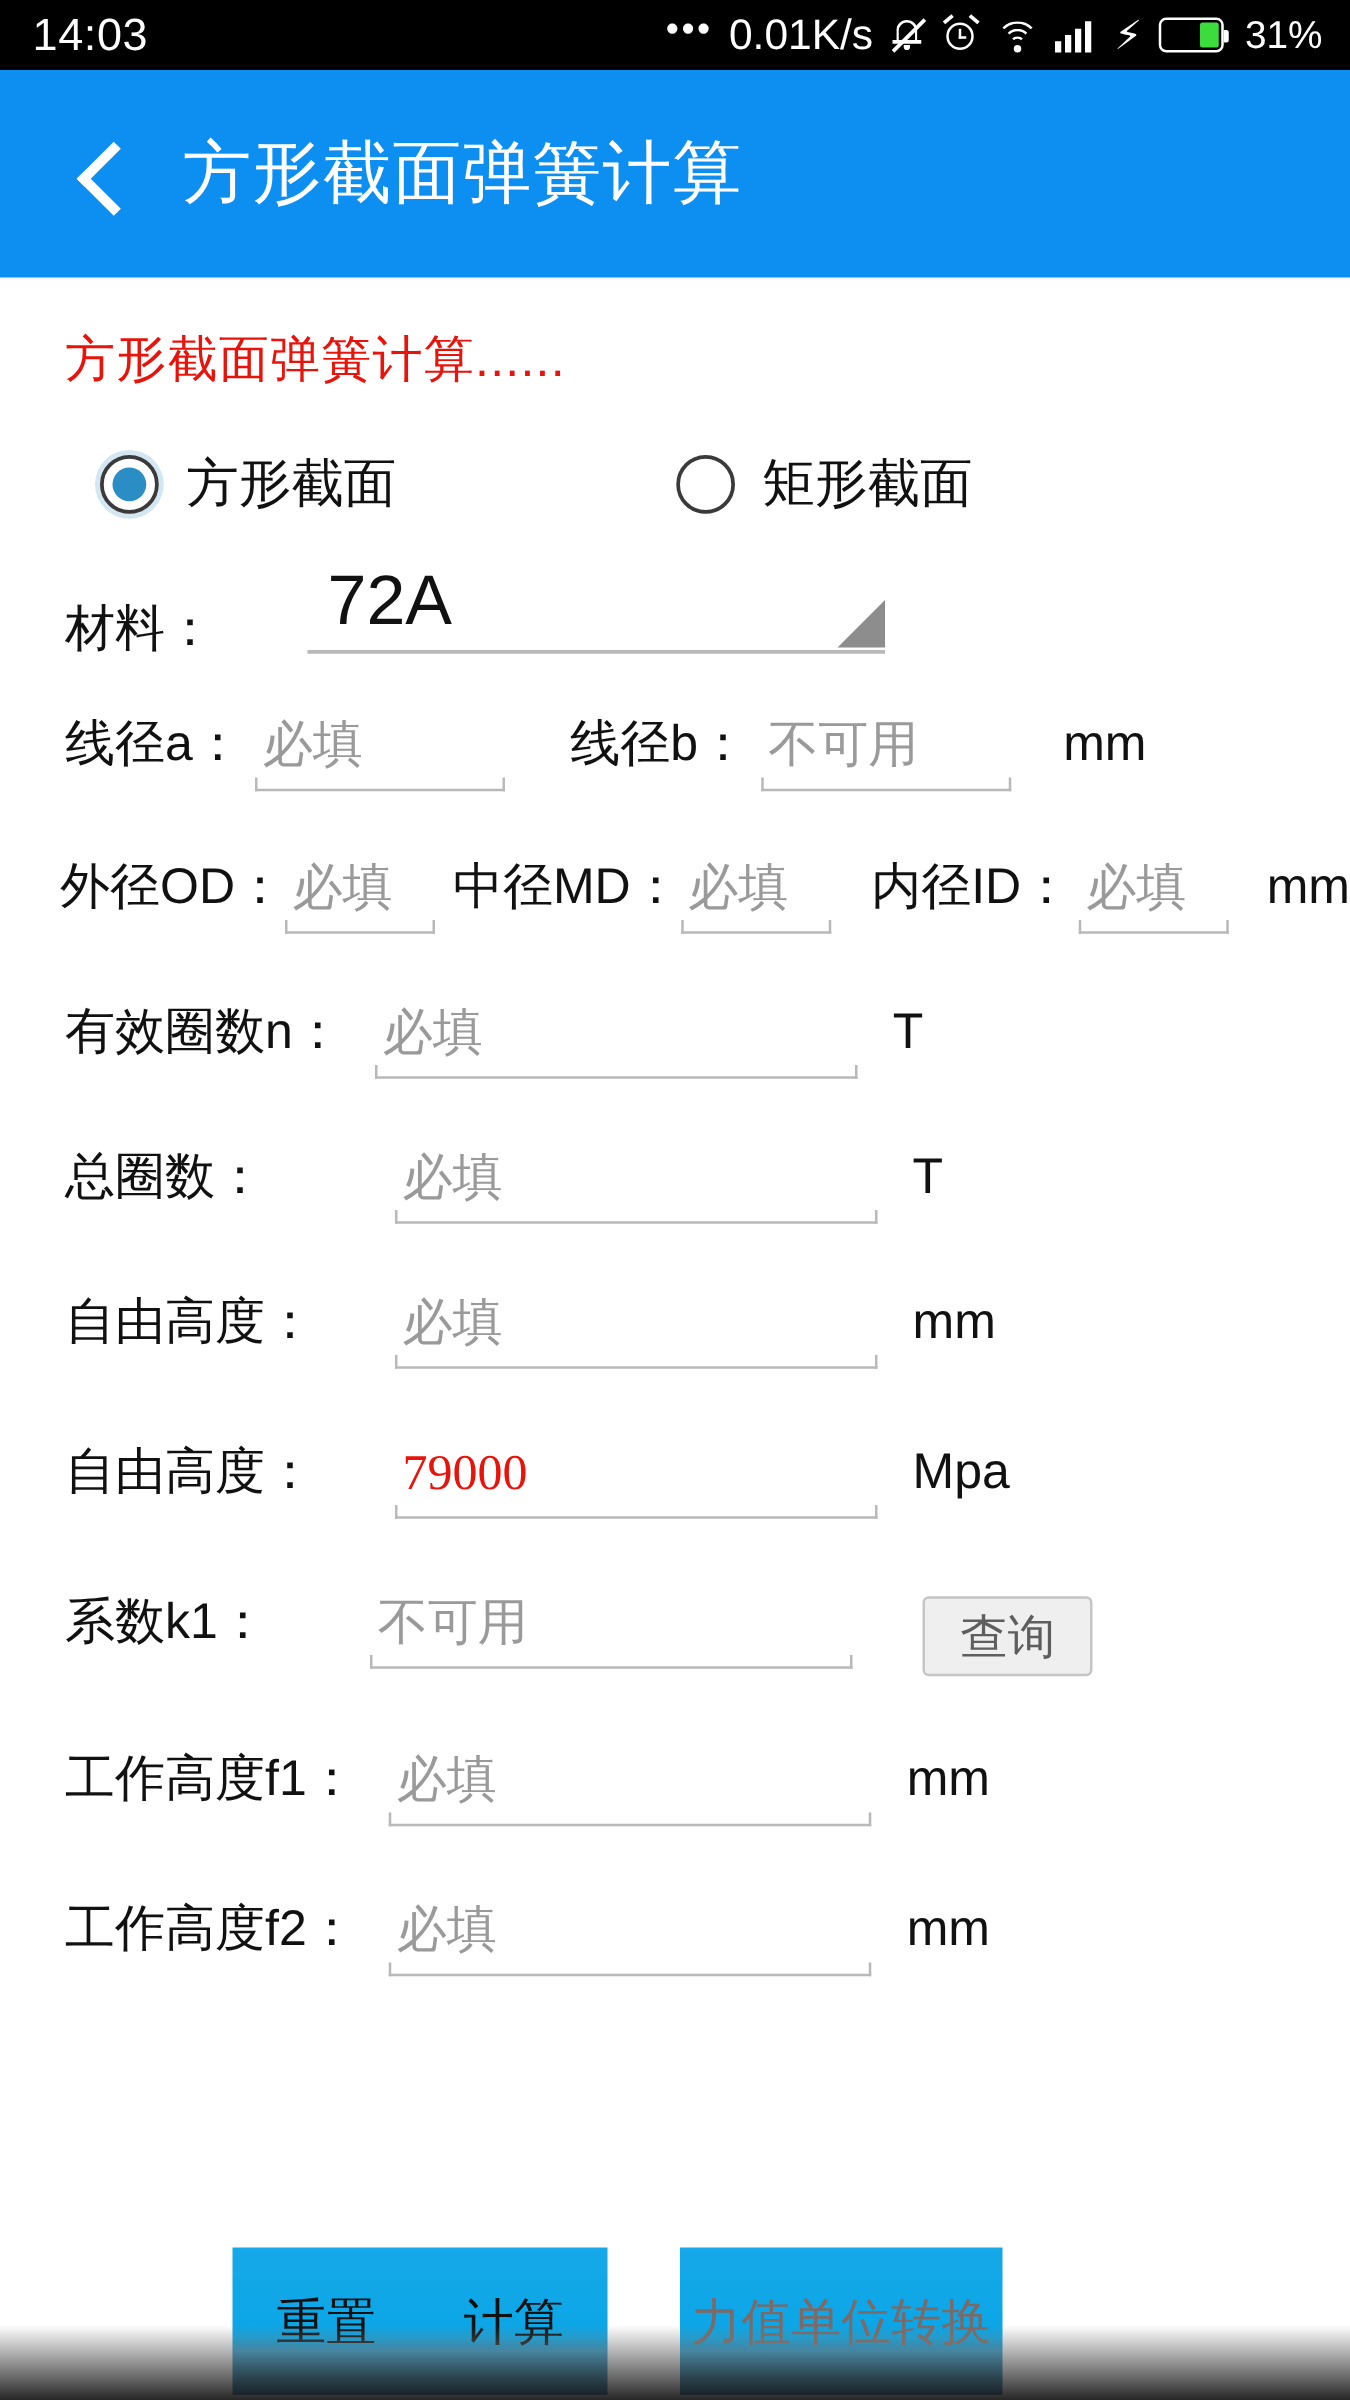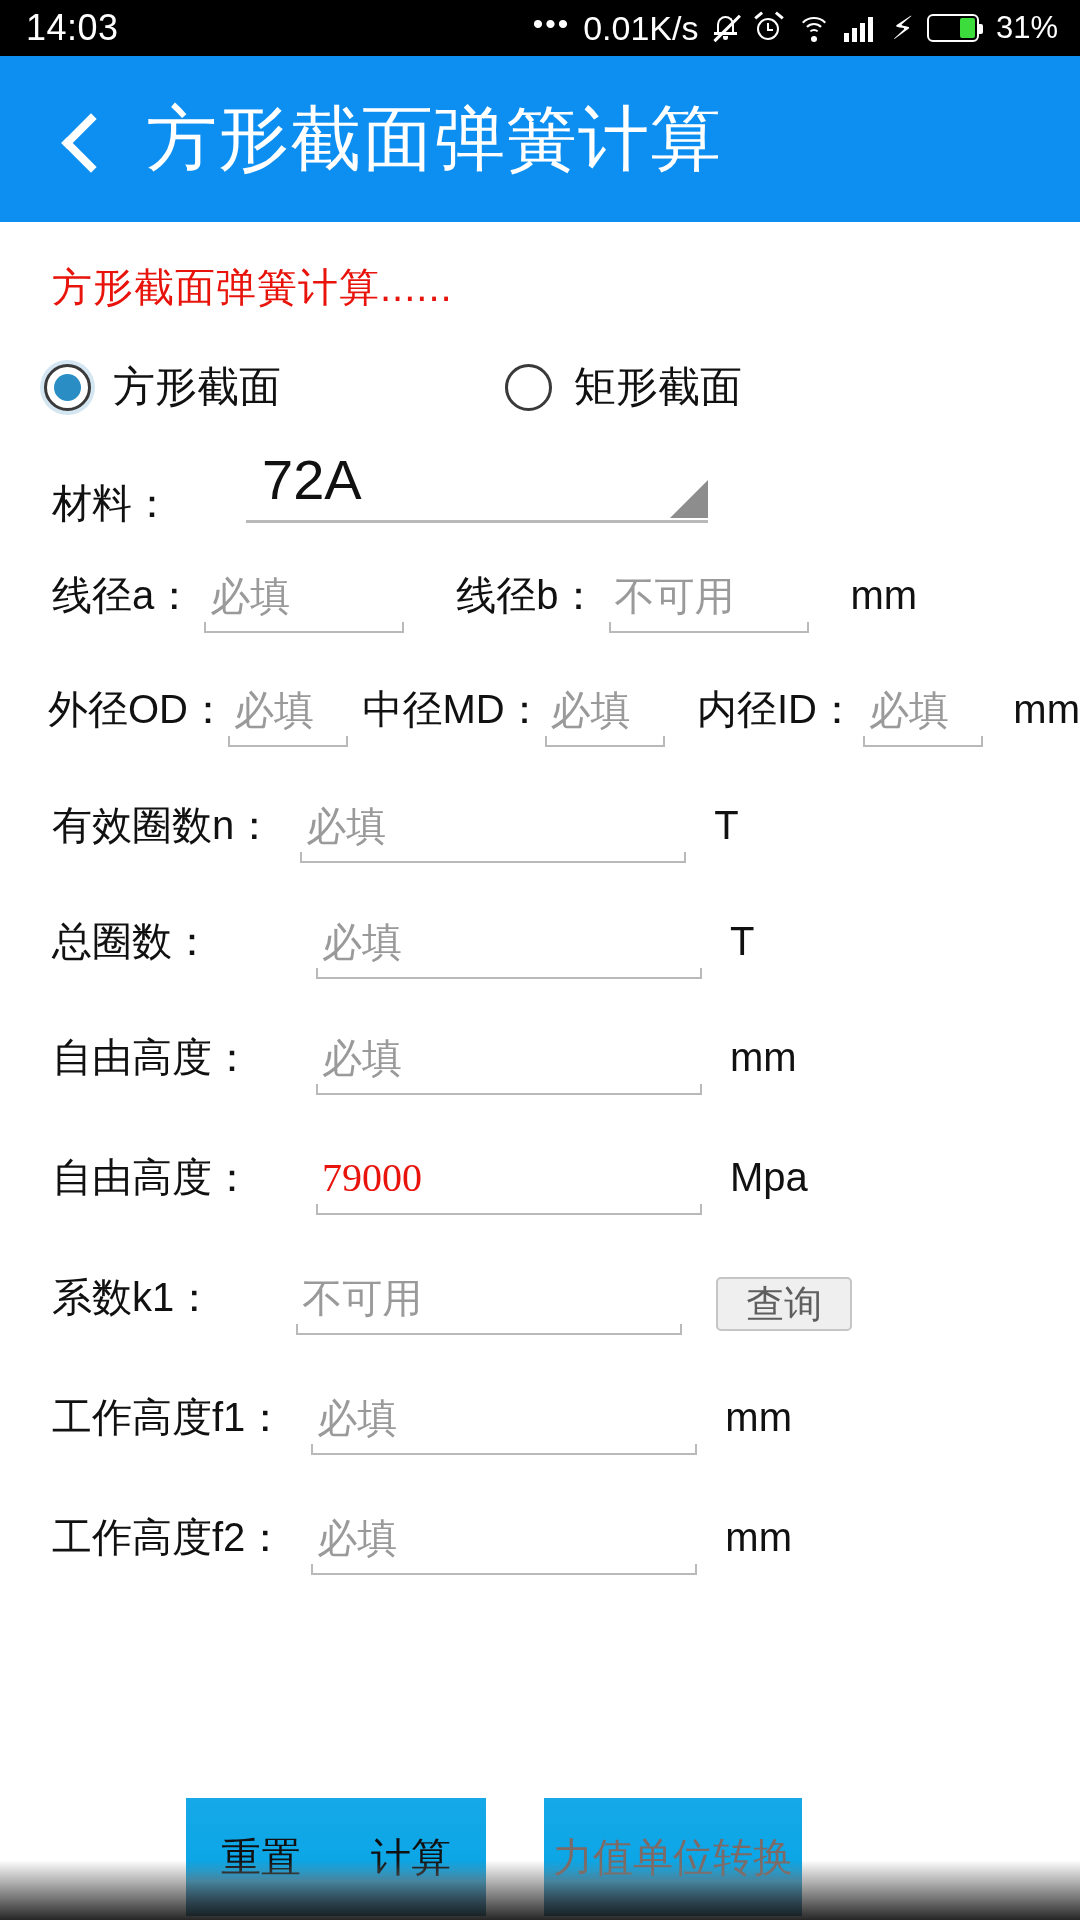--- a/index.html
+++ b/index.html
@@ -92,29 +92,29 @@
   .back-chevron {
     width:42px; height:42px; margin-left:60px; margin-right:44px;
     position:relative;
   }
   .back-chevron::before {
     content:""; position:absolute; left:10px; top:4px;
     width:34px; height:34px;
     border-left:8px solid #fff; border-bottom:8px solid #fff;
     transform:rotate(45deg);
   }
-  .title-text { color:#fff; font-size:71px; letter-spacing:1px; }
+  .title-text { color:#fff; font-size:55px; letter-spacing:1px; }
 
   
   .content { position:absolute; left:0; top:222px; width:1080px; height:1698px; }
 
   .link-row { padding:38px 0 0 52px; }
   .red-link { color:#e8130b; font-size:40px; letter-spacing:1px; }
 
-  .radio-row { display:flex; align-items:center; margin-top:44px; padding-left:44px; }
+  .radio-row { display:flex; align-items:center; margin-top:44px; padding-left:80px; }
   .radio-item { display:flex; align-items:center; }
   .radio-item.second { margin-left:224px; }
   .radio-circle {
     width:47px; height:47px; border-radius:50%;
     border:3px solid #3a3a3a; background:#fff;
     display:flex; align-items:center; justify-content:center;
     box-shadow:0 0 0 4px rgba(160,200,225,.45);
   }
   .radio-circle.off { box-shadow:none; border-color:#3a3a3a; }
   .radio-dot { width:27px; height:27px; border-radius:50%; background:#2a8ec4; }
@@ -150,21 +150,21 @@
     border-bottom:38px solid #8d8d8d;
   }
 
   
   .row-a  { margin-top:52px;  padding-left:52px; }
   .row-od { margin-top:56px;  padding-left:48px; }
   .row-n  { margin-top:58px;  padding-left:52px; }
   .row-g  { margin-top:62px;  padding-left:52px; }
 
   .btn-query {
-    width:136px; height:54px; margin-left:34px;
+    width:136px; height:64px; margin-left:56px;
     background:#efeff0; border:2px solid #c5c5c5; border-radius:5px;
     display:flex; align-items:center; justify-content:center;
     font-size:38px; color:#5e5e5e;
   }
 
   
   .bottombar {
     position:absolute; left:0; bottom:0; width:1080px; height:122px;
     display:flex; align-items:flex-start; padding-left:128px;
   }

